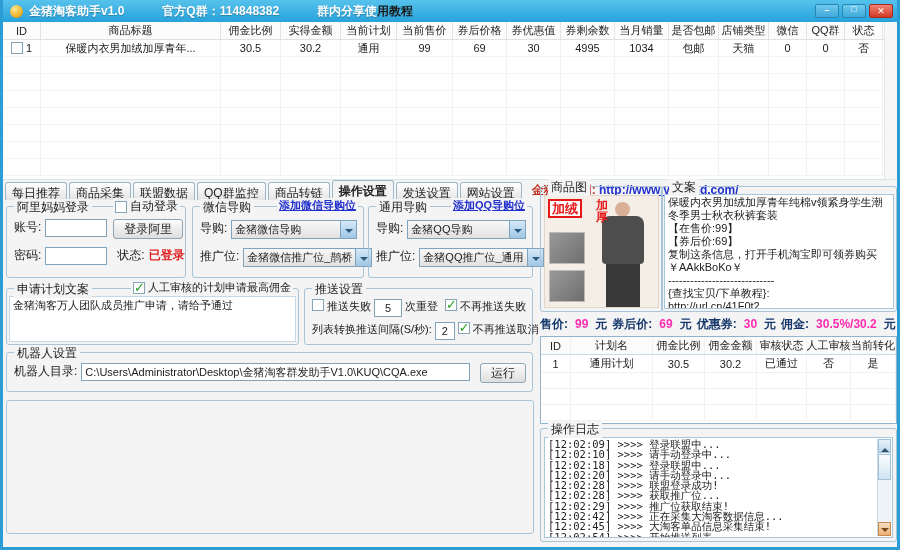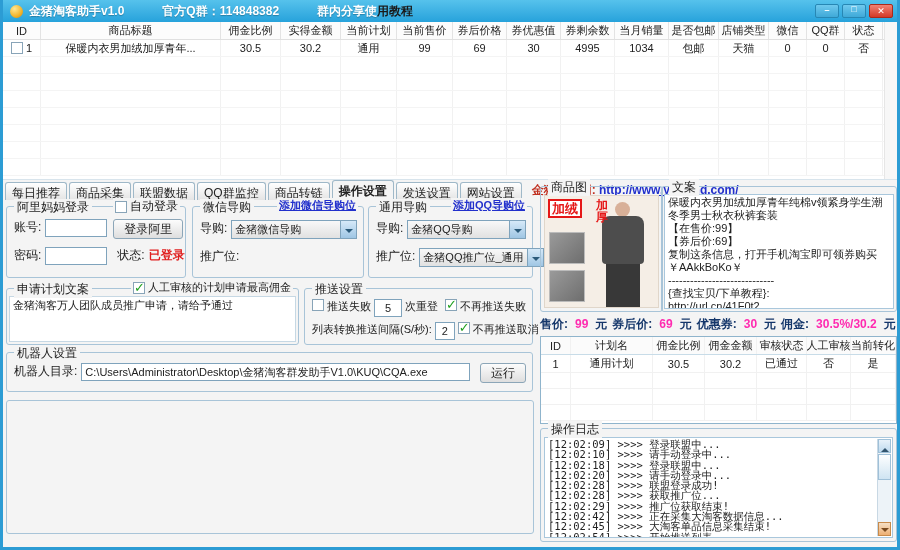--- a/index.html
+++ b/index.html
@@ -337,20 +337,24 @@
       </span>
     <div class="grow" style="top:13px;">
       <span class="lbl">导购:</span>
       <div class="combo">
         <span class="combo-val">金猪微信导购</span>
         <span class="combo-arrow"></span>
       </div>
     </div>
     <div class="grow" style="top:41px;">
       <span class="lbl">推广位:</span>
+      <div class="combo">
+        <span class="combo-val">金猪微信推广位_鹊桥</span>
+        <span class="combo-arrow"></span>
+      </div>
     </div>
   </div>
 
   <div class="group" style="left:365px;top:206px;width:165px;height:72px;">
     <span class="gtitle">通用导购</span>
     <span class="gextra">
         <span class="linktext">添加QQ导购位</span>
       </span>
     <div class="grow" style="top:13px;">
       <span class="lbl">导购:</span>

